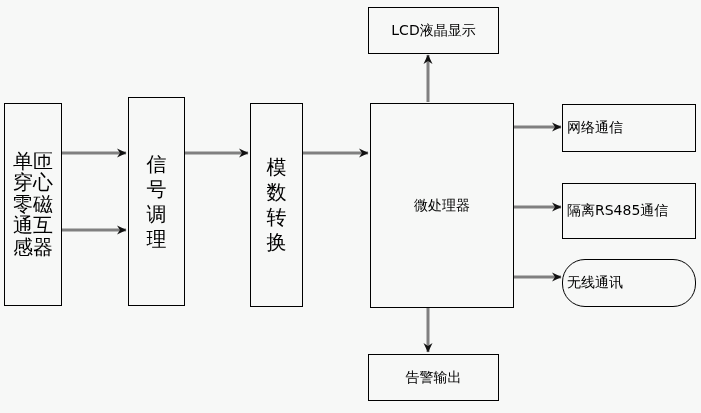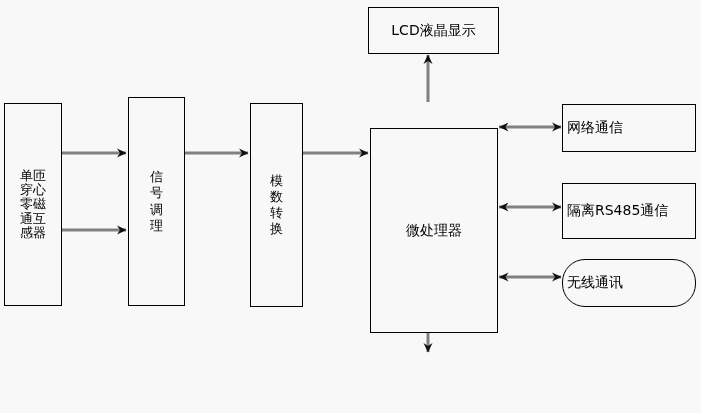--- a/index.html
+++ b/index.html
@@ -24,21 +24,21 @@
     font-size:14px;
     letter-spacing:0px;
     white-space:nowrap;
   }
   .box.h.center{justify-content:center;}
   .box.h.left{justify-content:flex-start;padding-left:4px;}
 
   
   .box.v{
     display:flex;align-items:center;justify-content:center;
-    font-size:13px;
+    font-size:20px;
   }
   .vstack{
     display:flex;
     flex-direction:row;
     justify-content:center;
     align-items:flex-start;
     line-height:1.08;
   }
   .vcol{
     display:flex;
@@ -107,28 +107,31 @@
 
   <div class="box v" style="left:250px;top:103px;width:53px;height:204px;">
     <div class="vcol" style="line-height:1.25;">
       <span>模</span>
       <span>数</span>
       <span>转</span>
       <span>换</span>
     </div>
   </div>
 
-  <div class="box h center" style="left:370px;top:103px;width:128px;height:205px;margin-top:25px;">
+  <div class="box h center" style="left:370px;top:103px;width:144px;height:205px;">
     <span>微处理器</span>
   </div>
 
   <div class="box h center" style="left:368px;top:7px;width:131px;height:47px;">
     <span>LCD液晶显示</span>
   </div>
 
+  <div class="box h center" style="left:368px;top:354px;width:131px;height:47px;">
+    <span>告警输出</span>
+  </div>
 
   <div class="box h left" style="left:562px;top:104px;width:134px;height:48px;">
     <span>网络通信</span>
   </div>
 
   <div class="box h left" style="left:562px;top:183px;width:134px;height:56px;">
     <span>隔离RS485通信</span>
   </div>
 
   <div class="box h left" style="left:562px;top:259px;width:134px;height:48px;border-radius:23px;">

